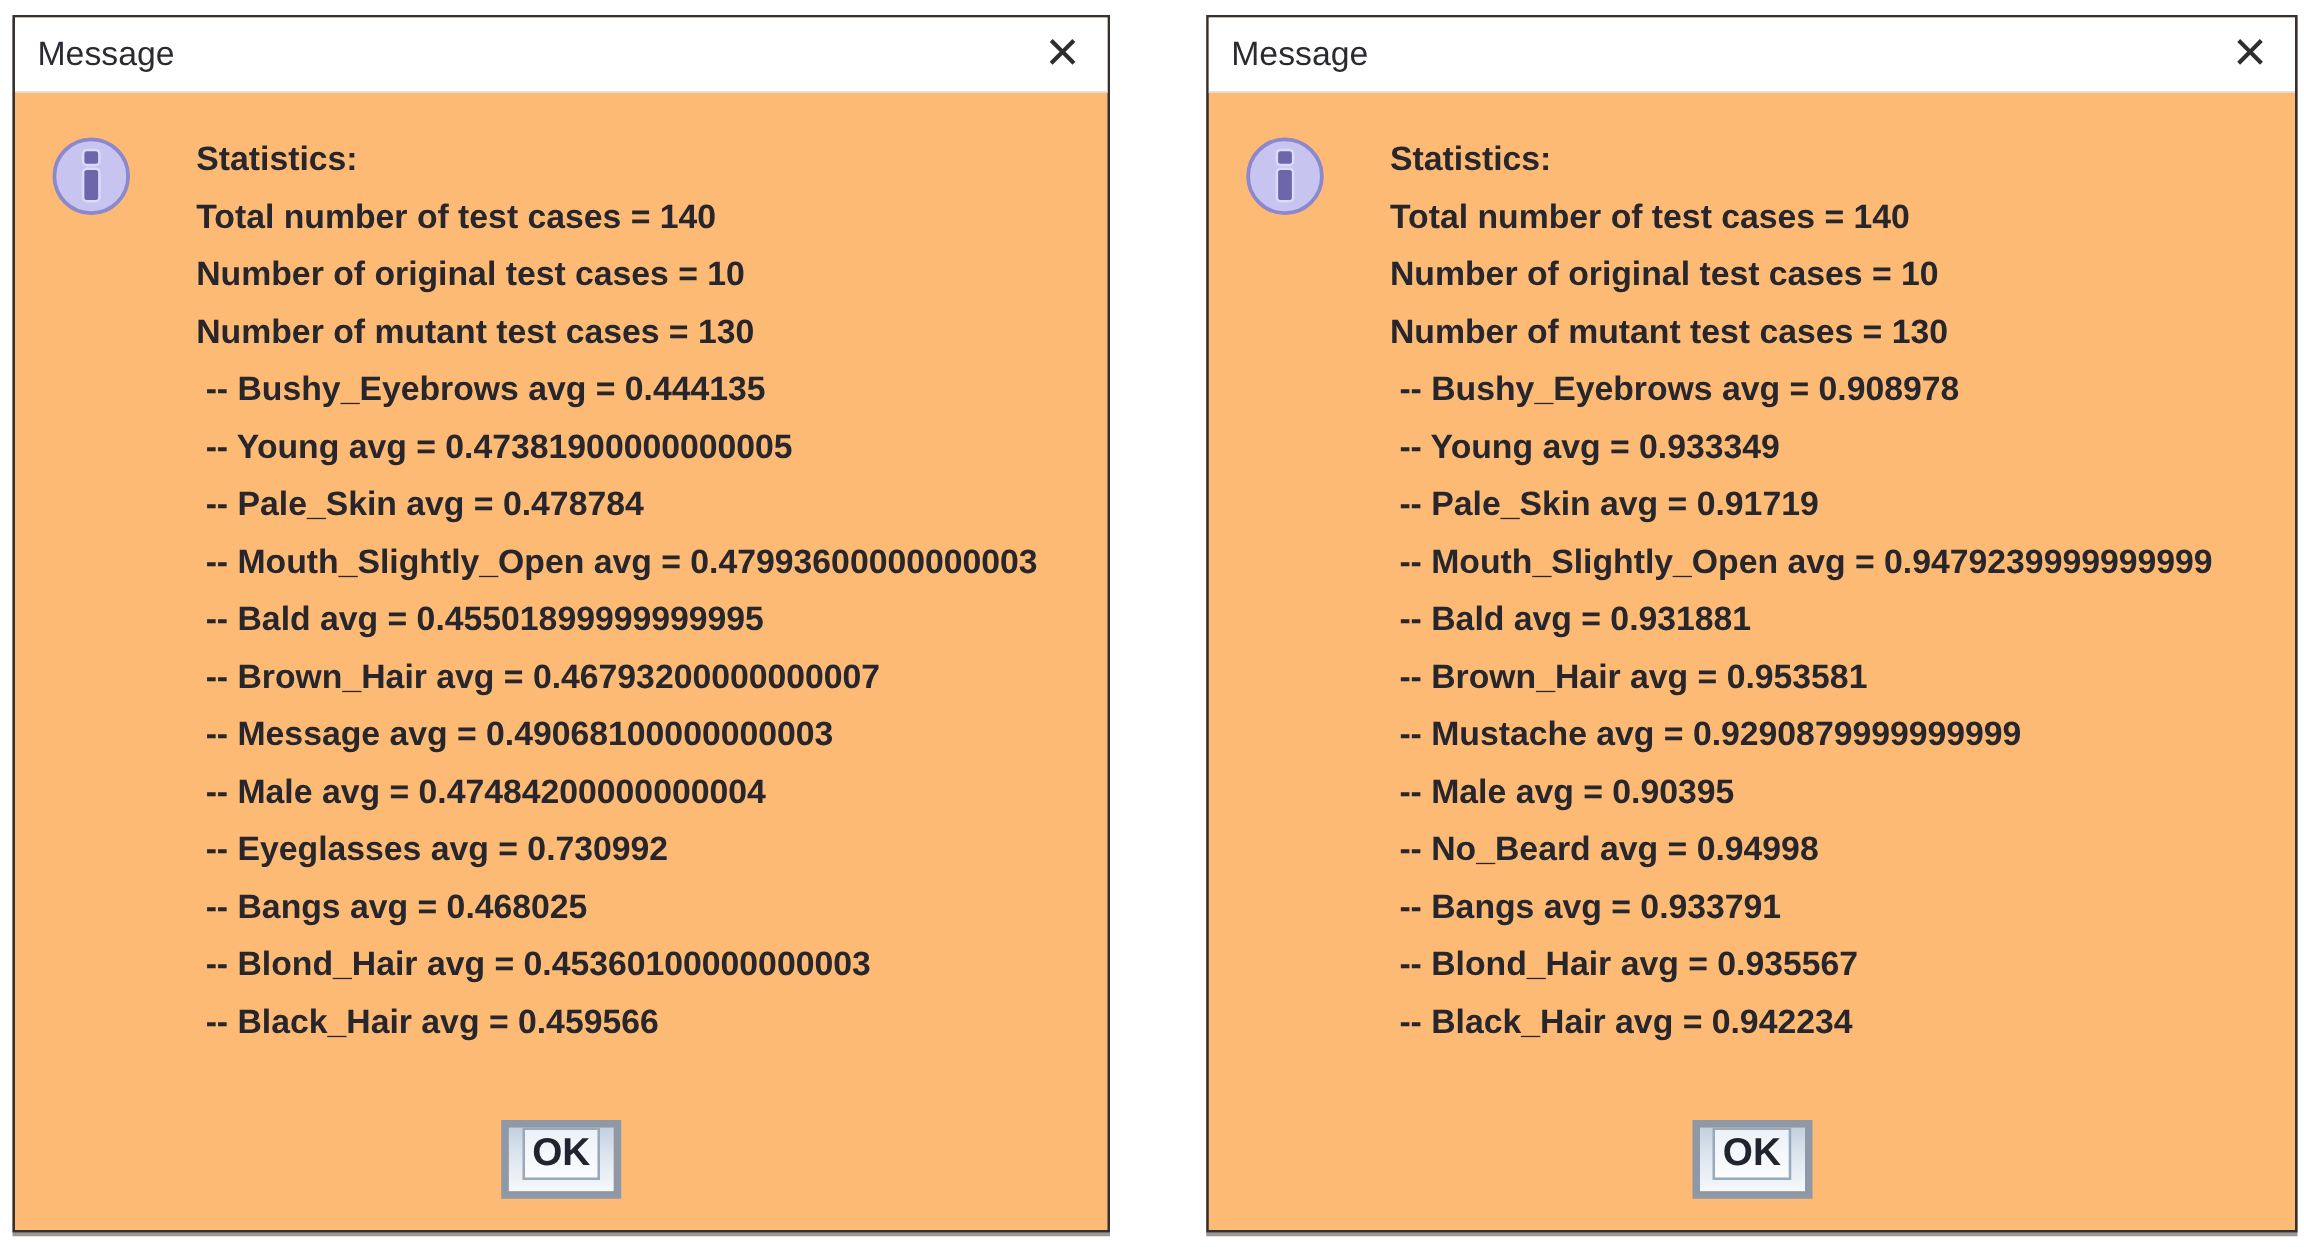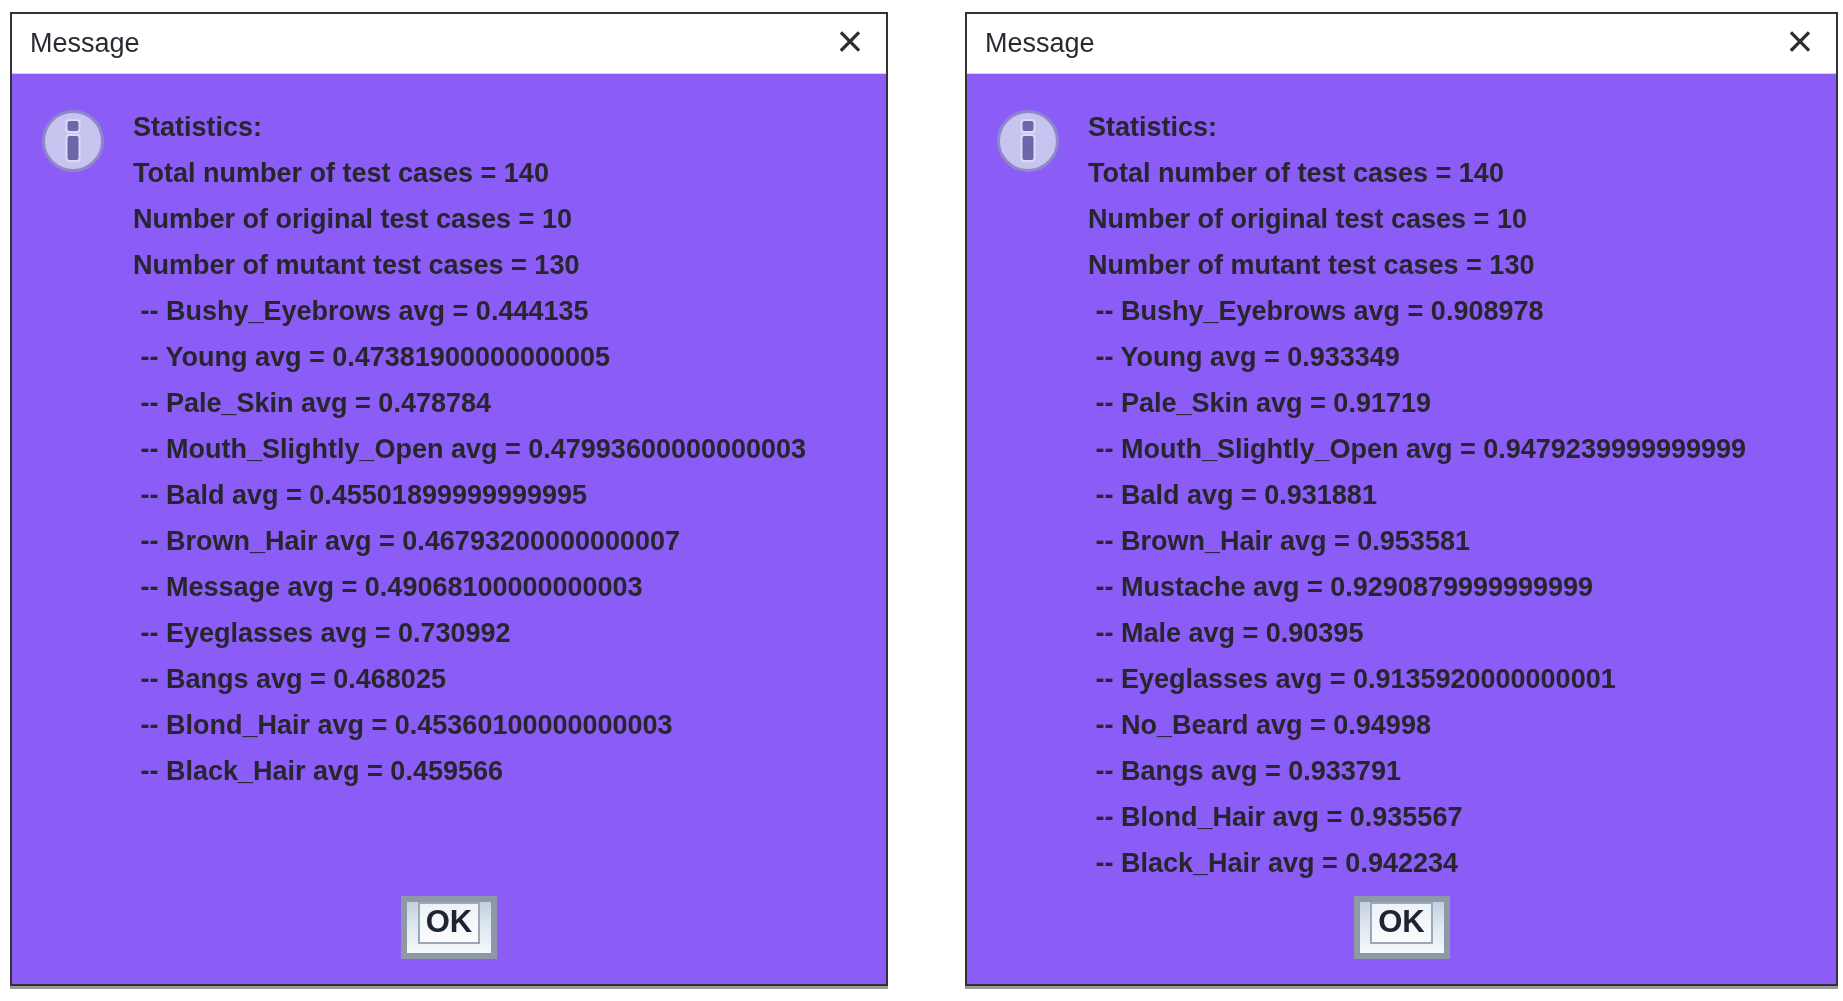--- a/index.html
+++ b/index.html
@@ -5,21 +5,21 @@
   html, body { margin:0; padding:0; }
   body {
     width:1843px; height:1001px;
     background:#ffffff;
     font-family:"Liberation Sans", sans-serif;
     position:relative; overflow:hidden;
   }
 
   .dialog {
     position:absolute; top:12px; height:974px;
-    background:#8b5cf6;
+    background:#fdba74;
     border:2px solid #313136;
     box-shadow:0 3px 0 rgba(70,70,70,0.55);
     box-sizing:border-box;
   }
   #dialog-left  { left:10px;  width:878px; }
   #dialog-right { left:965px; width:873px; }
 
   .titlebar {
     height:60px; background:#ffffff;
     border-bottom:1px solid #d8d8d8;
@@ -28,21 +28,21 @@
   }
   .title { font-size:27px; color:#2a2a33; }
   .close-btn {
     width:44px; height:44px; display:flex; align-items:center; justify-content:center;
     background:transparent; border:none; padding:0; cursor:default;
   }
   .close-icon { font-size:46px; font-weight:400; color:#2e2e2e; line-height:1; margin-top:-6px; }
 
   .content { position:relative; height:911px; }
 
-  .message-row { display:flex; align-items:flex-start; padding:26px 0 0 30px; }
+  .message-row { display:flex; align-items:flex-start; padding:26px 0 0 30px;gap:24px; }
 
   .info-icon {
     width:62px; height:62px; border-radius:50%;
     background:radial-gradient(circle at 35% 28%, #e2e0f8 0%, #cbc8f1 50%, #b2adе9 100%);
     background-color:#c7c4f0;
     border:3px solid #8d88cc;
     box-sizing:border-box; position:relative; flex:0 0 auto;
     margin-top:10px;
   }
   .info-dot, .info-stem {
@@ -96,20 +96,21 @@
         <div class="line">Total number of test cases = 140</div>
         <div class="line">Number of original test cases = 10</div>
         <div class="line">Number of mutant test cases = 130</div>
         <div class="line"> -- Bushy_Eyebrows avg = 0.444135</div>
         <div class="line"> -- Young avg = 0.47381900000000005</div>
         <div class="line"> -- Pale_Skin avg = 0.478784</div>
         <div class="line"> -- Mouth_Slightly_Open avg = 0.47993600000000003</div>
         <div class="line"> -- Bald avg = 0.45501899999999995</div>
         <div class="line"> -- Brown_Hair avg = 0.46793200000000007</div>
         <div class="line"> -- Message avg = 0.49068100000000003</div>
+        <div class="line"> -- Male avg = 0.47484200000000004</div>
         <div class="line"> -- Eyeglasses avg = 0.730992</div>
         <div class="line"> -- Bangs avg = 0.468025</div>
         <div class="line"> -- Blond_Hair avg = 0.45360100000000003</div>
         <div class="line"> -- Black_Hair avg = 0.459566</div>
       </div>
     </div>
     <button class="ok-button">
       <span class="ok-label">OK</span>
     </button>
   </div>
@@ -134,21 +135,20 @@
         <div class="line">Number of original test cases = 10</div>
         <div class="line">Number of mutant test cases = 130</div>
         <div class="line"> -- Bushy_Eyebrows avg = 0.908978</div>
         <div class="line"> -- Young avg = 0.933349</div>
         <div class="line"> -- Pale_Skin avg = 0.91719</div>
         <div class="line"> -- Mouth_Slightly_Open avg = 0.9479239999999999</div>
         <div class="line"> -- Bald avg = 0.931881</div>
         <div class="line"> -- Brown_Hair avg = 0.953581</div>
         <div class="line"> -- Mustache avg = 0.9290879999999999</div>
         <div class="line"> -- Male avg = 0.90395</div>
-        <div class="line"> -- Eyeglasses avg = 0.9135920000000001</div>
         <div class="line"> -- No_Beard avg = 0.94998</div>
         <div class="line"> -- Bangs avg = 0.933791</div>
         <div class="line"> -- Blond_Hair avg = 0.935567</div>
         <div class="line"> -- Black_Hair avg = 0.942234</div>
       </div>
     </div>
     <button class="ok-button">
       <span class="ok-label">OK</span>
     </button>
   </div>

